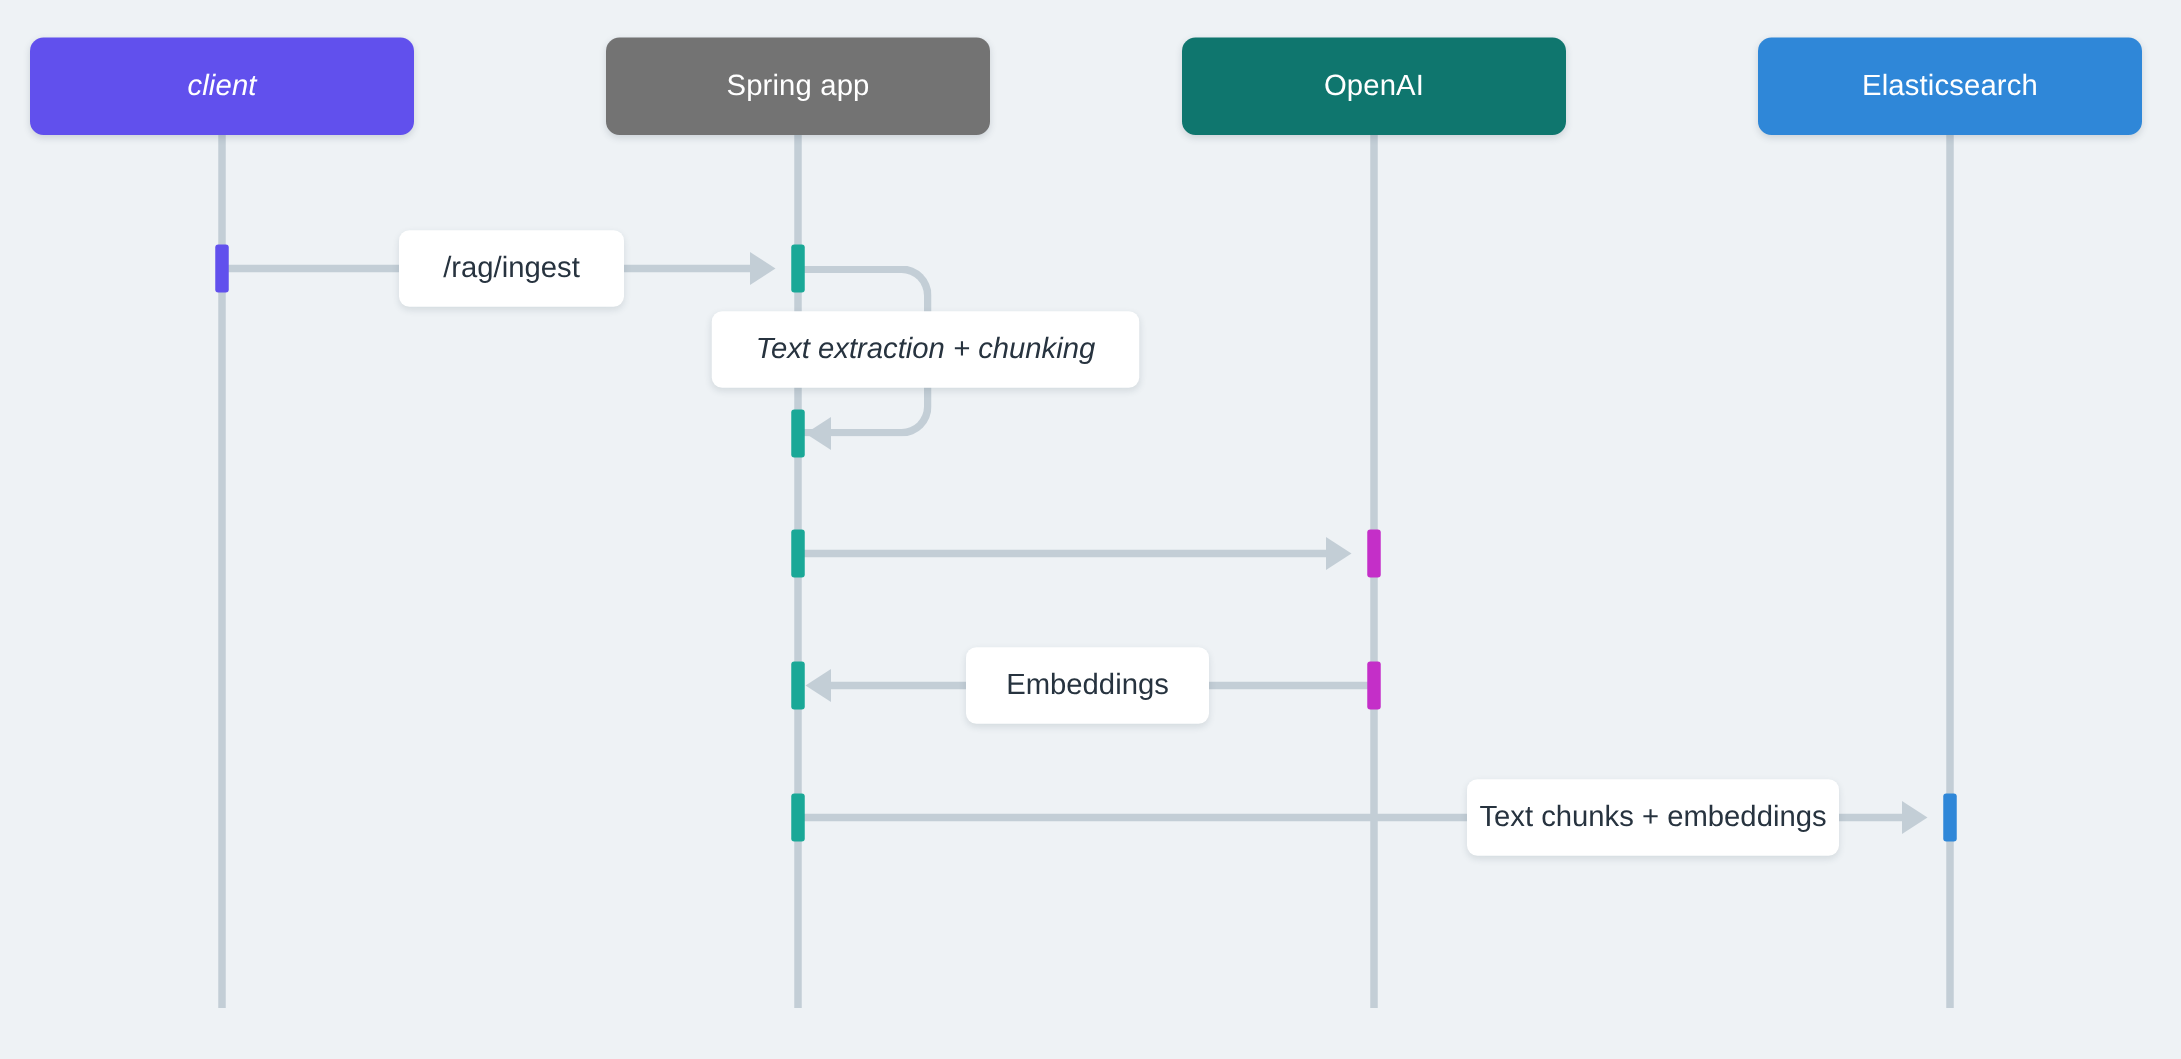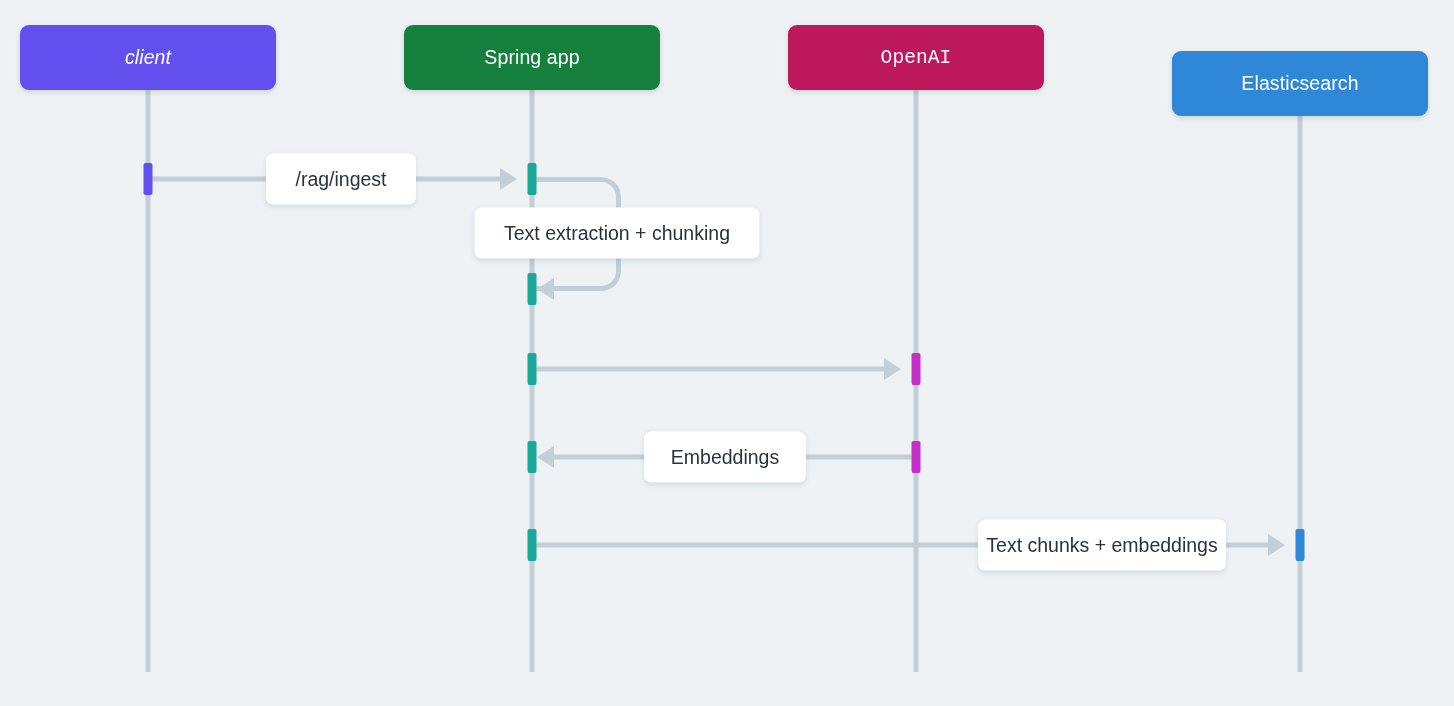--- a/index.html
+++ b/index.html
@@ -129,44 +129,44 @@
 
   <div class="msgline" style="left:536px; top:545px; width:732px;"></div>
   <div class="arrowhead right" style="left:1268px; top:545px;"></div>
 
   <div class="selfloop" style="left:536px; top:176.5px; width:85px; height:114px;"></div>
   <div class="arrowhead left" style="left:537px; top:289px;"></div>
 
   <div class="participant" style="left:148px; top:25px; width:256px; background:#6150ed;font-style:italic;">
     <span class="plabel">client</span>
   </div>
-  <div class="participant" style="left:532px; top:25px; width:256px; background:#15803d;">
+  <div class="participant" style="left:532px; top:25px; width:256px; background:#737373;">
     <span class="plabel">Spring app</span>
   </div>
-  <div class="participant" style="left:916px; top:25px; width:256px; background:#be185d;font-family:Liberation Mono, monospace;">
+  <div class="participant" style="left:916px; top:25px; width:256px; background:#0f766e;">
     <span class="plabel">OpenAI</span>
   </div>
-  <div class="participant" style="left:1300px; top:25px; width:256px; background:#2f87d8;margin-top:26px;">
+  <div class="participant" style="left:1300px; top:25px; width:256px; background:#2f87d8;">
     <span class="plabel">Elasticsearch</span>
   </div>
 
   <div class="activation" style="left:148px;  top:163px; height:32px; background:#6150ed;"></div>
   <div class="activation" style="left:532px;  top:163px; height:32px; background:#1aa897;"></div>
   <div class="activation" style="left:532px;  top:273px; height:32px; background:#1aa897;"></div>
   <div class="activation" style="left:532px;  top:353px; height:32px; background:#1aa897;"></div>
   <div class="activation" style="left:916px;  top:353px; height:32px; background:#c42fc8;"></div>
   <div class="activation" style="left:532px;  top:441px; height:32px; background:#1aa897;"></div>
   <div class="activation" style="left:916px;  top:441px; height:32px; background:#c42fc8;"></div>
   <div class="activation" style="left:532px;  top:529px; height:32px; background:#1aa897;"></div>
   <div class="activation" style="left:1300px; top:529px; height:32px; background:#2f87d8;"></div>
 
   <div class="msglabel" style="left:341px; top:179px; width:150px;">
     <span>/rag/ingest</span>
   </div>
-  <div class="msglabel" style="left:617px; top:233px; width:285px;">
+  <div class="msglabel" style="left:617px; top:233px; width:285px;font-style:italic;">
     <span>Text extraction + chunking</span>
   </div>
   <div class="msglabel" style="left:725px; top:457px; width:162px;text-align:right;">
     <span>Embeddings</span>
   </div>
   <div class="msglabel" style="left:1102px; top:545px; width:248px;">
     <span>Text chunks + embeddings</span>
   </div>
 
 </div>

